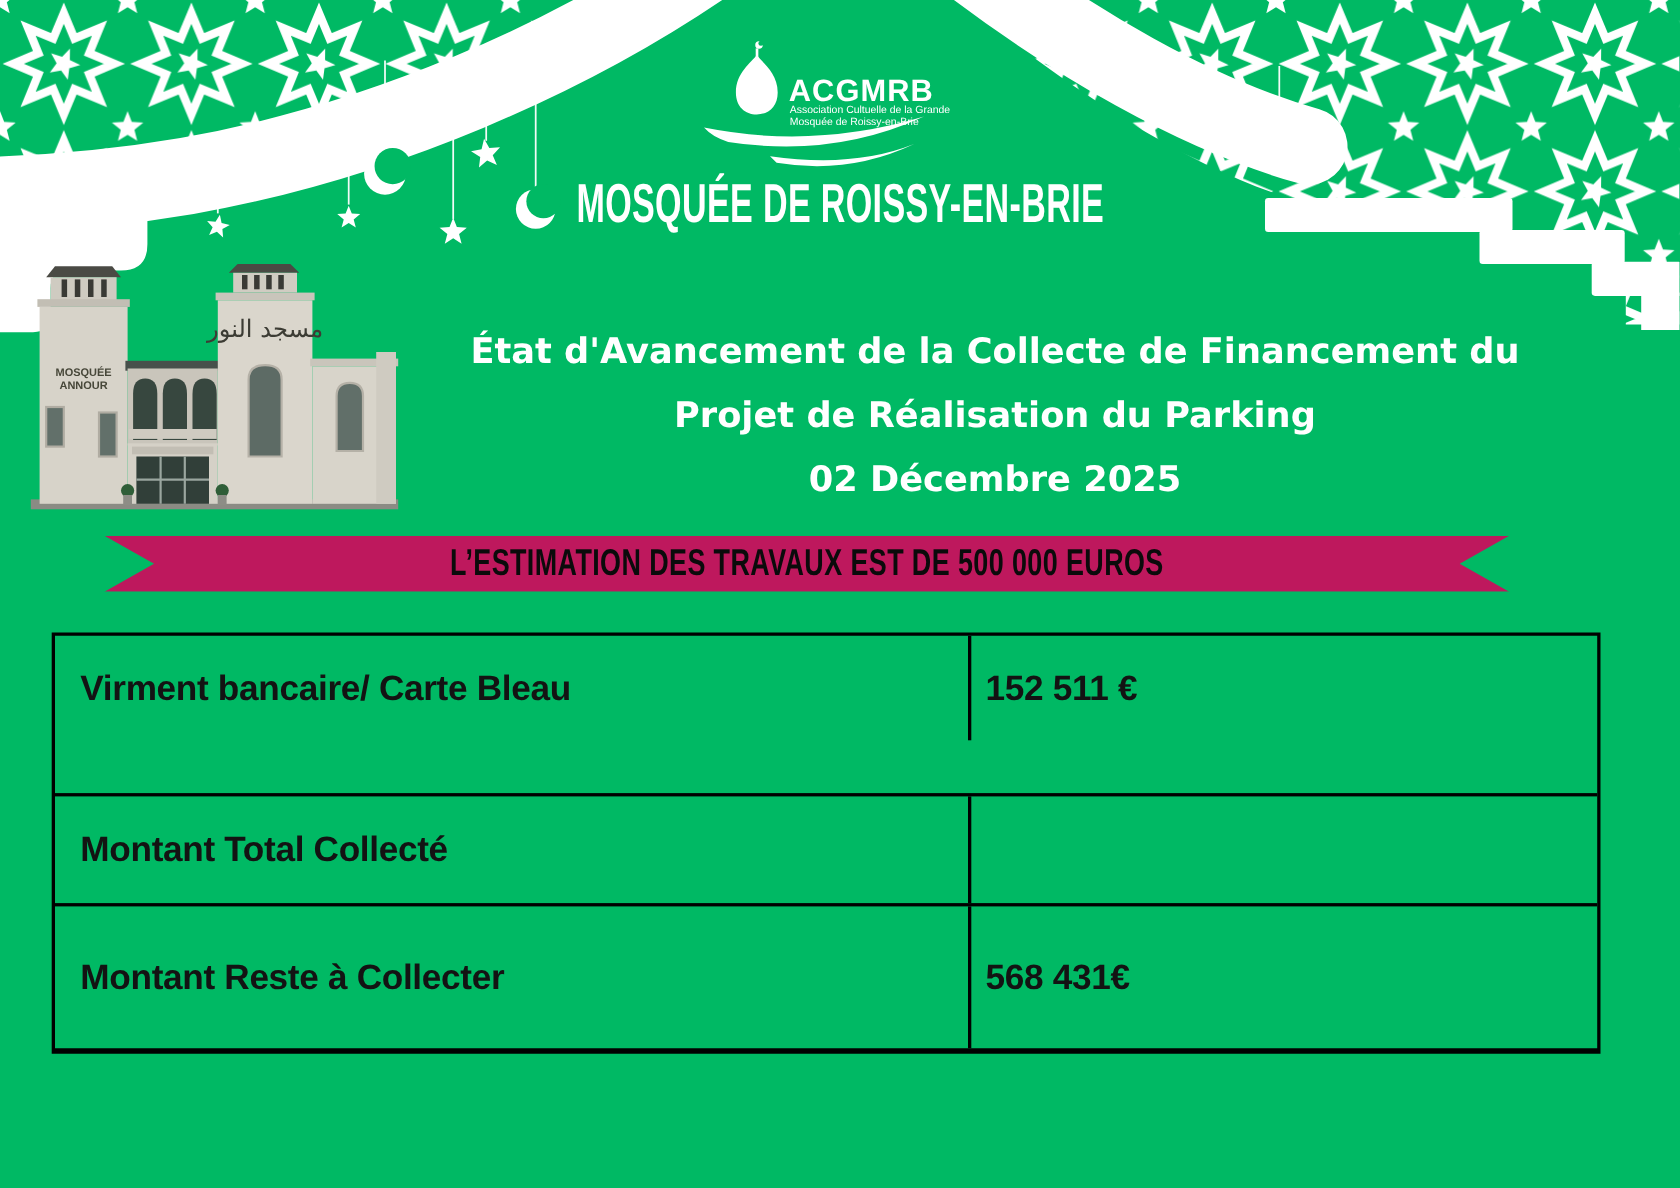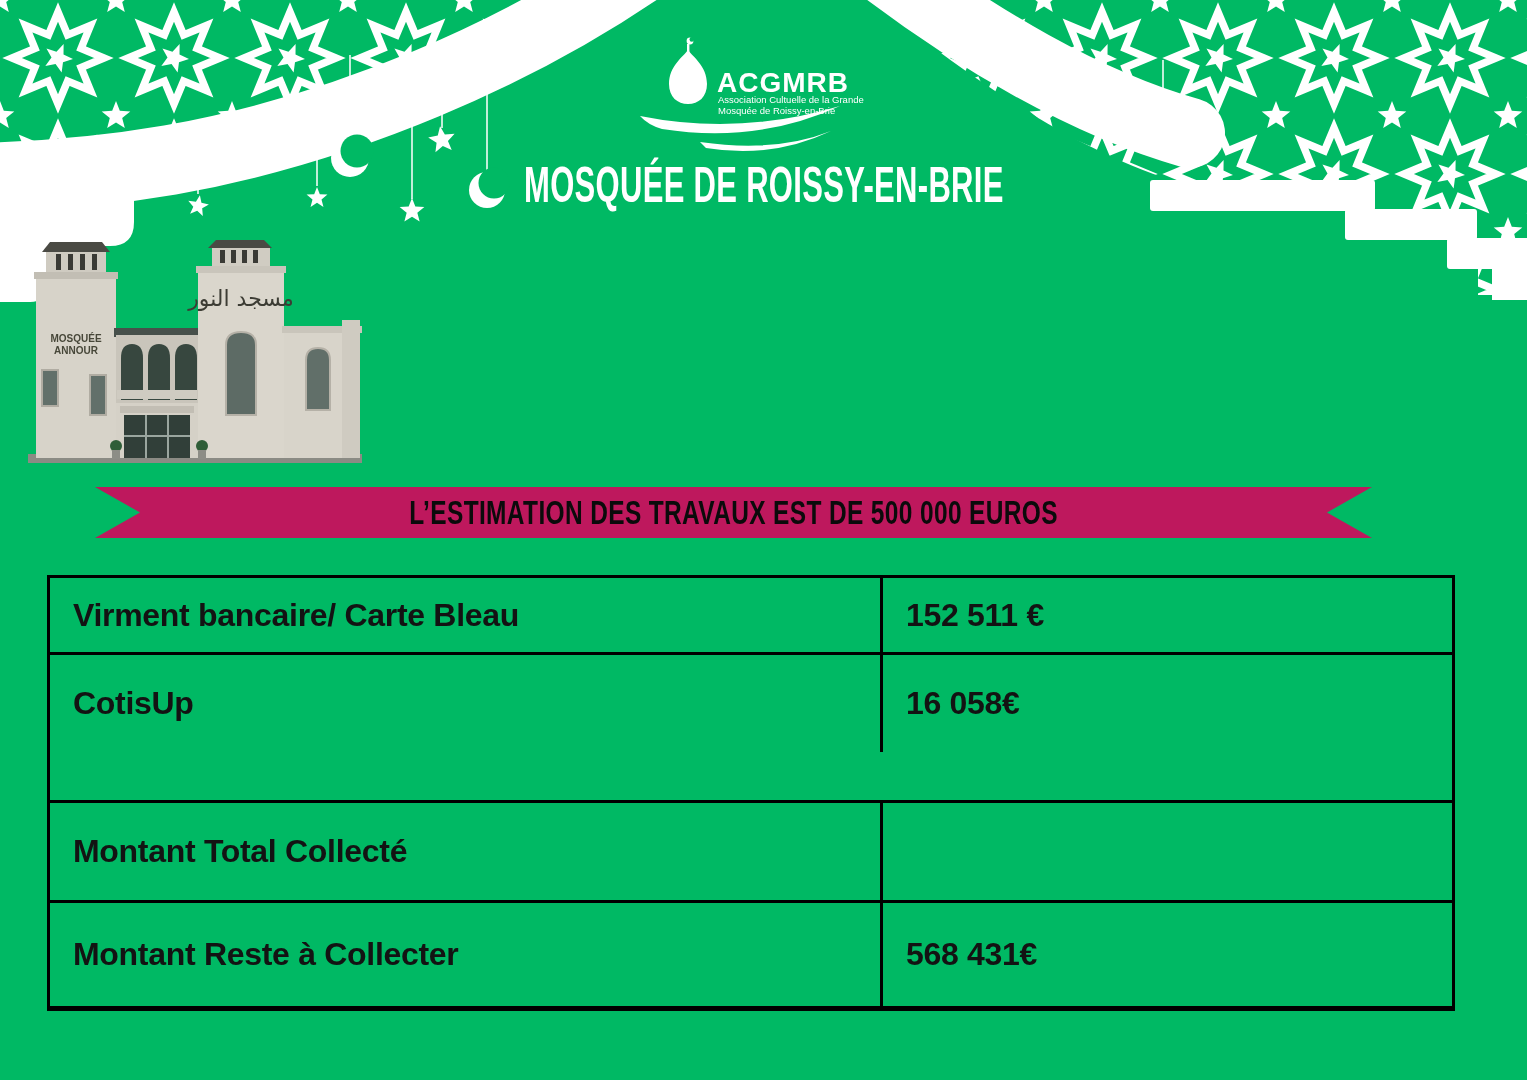--- a/index.html
+++ b/index.html
@@ -22,22 +22,22 @@
   .ribbon-text{color:#0b0b0b;font-weight:700;font-size:34px;letter-spacing:.5px;white-space:nowrap;
                transform:scaleX(.72);transform-origin:center;}
   
   .ftable{position:absolute;left:47px;top:575px;width:1408px;box-sizing:border-box;
           border:3px solid #000;border-bottom-width:5px;}
   .frow{display:flex;box-sizing:border-box;}
   .frow + .frow{border-top:3px solid #000;}
   .fcell{display:flex;align-items:center;box-sizing:border-box;color:#131313;
          font-weight:700;font-size:32px;letter-spacing:-.3px;}
   .fcell.label{width:833px;border-right:3px solid #000;padding-left:23px;}
-  .fcell.value{flex:1;padding-left:23px;}
-  .h1r{height:74px;} .h2r{height:100px;} .h3r{height:100px;margin-top:48px;} .h4r{height:106px;justify-content:flex-end;}
+  .fcell.value{flex:1;padding-left:13px;}
+  .h1r{height:95px;} .h2r{height:100px;} .h3r{height:100px;margin-top:48px;} .h4r{height:132px;justify-content:flex-end;}
   .photo{position:absolute;left:20px;top:240px;}
 </style>
 </head>
 <body>
 
 <div class="poster">
 
   <svg class="deco" width="1527" height="560" viewBox="0 0 1527 560">
     <defs>
       <pattern id="girih" width="116" height="116" patternUnits="userSpaceOnUse">
@@ -172,33 +172,34 @@
     <circle cx="96" cy="206" r="6" fill="#2f5e38"></circle>
       <rect x="92" y="210" width="8" height="9" fill="#8d8d86"></rect>
     <circle cx="182" cy="206" r="6" fill="#2f5e38"></circle>
       <rect x="178" y="210" width="8" height="9" fill="#8d8d86"></rect>
   </svg>
 
   <div class="main-title">
     <span class="cond">MOSQUÉE DE ROISSY-EN-BRIE</span>
   </div>
 
+  <div class="heading">
+    <div>État d'Avancement de la Collecte de Financement du</div>
+    <div>Projet de Réalisation du Parking</div>
+    <div>02 Décembre 2025</div>
+  </div>
 
   <div class="ribbon">
     <span class="ribbon-text">L’ESTIMATION DES TRAVAUX EST DE 500 000 EUROS</span>
   </div>
 
   <div class="ftable">
     <div class="frow h1r">
       <div class="fcell label">Virment bancaire/ Carte Bleau</div>
       <div class="fcell value">152 511 €</div>
-    </div>
-    <div class="frow h2r">
-      <div class="fcell label">CotisUp</div>
-      <div class="fcell value">16 058€</div>
     </div>
     <div class="frow h3r">
       <div class="fcell label">Montant Total Collecté</div>
     </div>
     <div class="frow h4r">
       <div class="fcell label">Montant Reste à Collecter</div>
       <div class="fcell value">568 431€</div>
     </div>
   </div>
 

